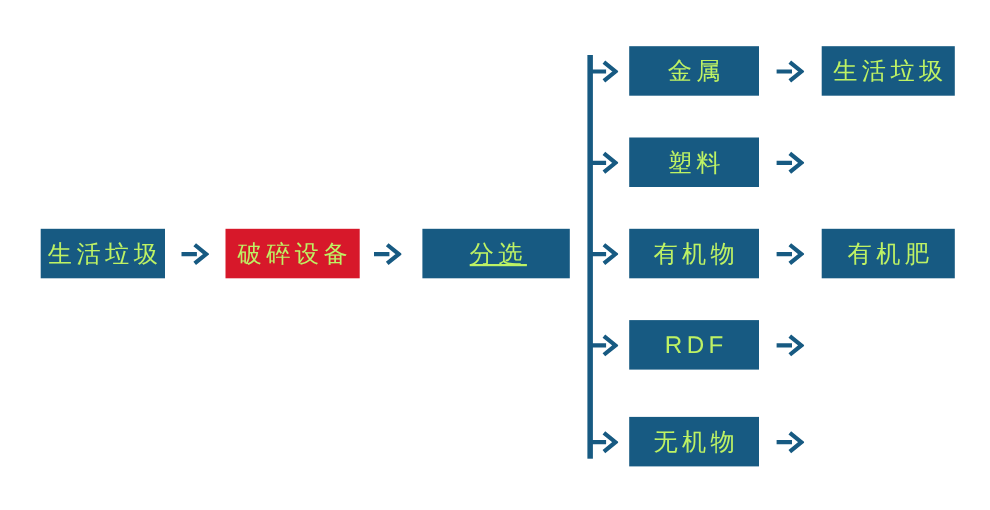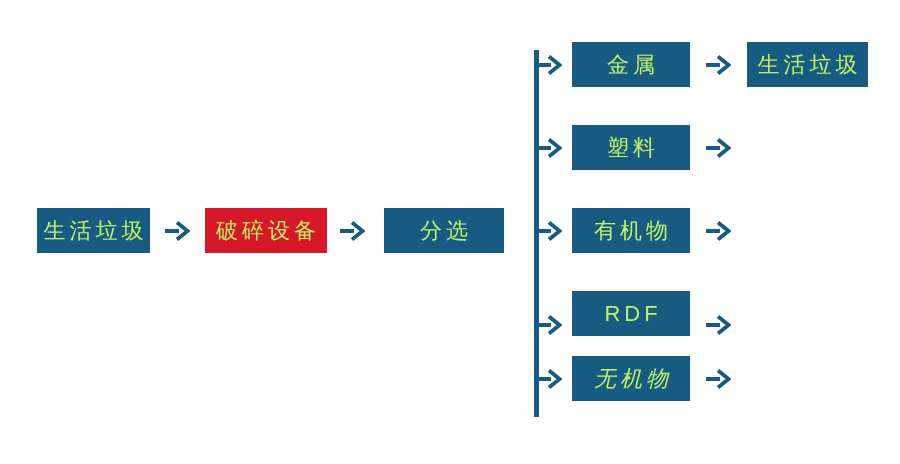--- a/index.html
+++ b/index.html
@@ -33,21 +33,21 @@
   
   .main-chain {
     position: absolute;
     left: 37px;
     top: 208px;
     display: flex;
     align-items: center;
   }
   .main-chain .box-a { width: 113px; }
   .main-chain .box-b { width: 122px; text-align: center; }
-  .main-chain .box-c { width: 120px; }
+  .main-chain .box-c { width: 134px; text-decoration: underline; }
   .arrow-svg { display: block; flex: 0 0 auto; }
   .main-arrow-1 { margin-left: 14px; margin-right: 15px; }
   .main-arrow-2 { margin-left: 12px; margin-right: 19px; }
 
   
   .spine {
     position: absolute;
     left: 534px;
     top: 50px;
     width: 5px;
@@ -63,22 +63,22 @@
     display: flex;
     align-items: center;
   }
   .branch-row .connector { margin-right: 10px; }
   .branch-row .source-box { width: 118px; }
   .branch-row .mid-arrow { margin-left: 15px; margin-right: 16px; }
   .branch-row .result-box { width: 121px; }
   .row-0 { top: 42px; }
   .row-1 { top: 125px; justify-content: center; }
   .row-2 { top: 208px; }
-  .row-3 { top: 291px; align-items: flex-end; }
-  .row-4 { top: 356px; font-style: italic; }
+  .row-3 { top: 291px; }
+  .row-4 { top: 379px; }
 </style>
 </head>
 <body>
 
 <div class="canvas">
 
   <div class="main-chain">
     <div class="node blue box-a">生活垃圾</div>
     <svg class="arrow-svg main-arrow-1" width="26" height="22" viewBox="0 0 26 22">
       <path d="M1 11 H15 M13 2.5 L23.5 11 L13 19.5" fill="none" stroke="#175a82" stroke-width="3.8"></path>
@@ -114,20 +114,21 @@
   </div>
 
   <div class="branch-row row-2">
     <svg class="arrow-svg connector" width="26" height="22" viewBox="0 0 26 22">
       <path d="M0 11 H15 M13 2.5 L23.5 11 L13 19.5" fill="none" stroke="#175a82" stroke-width="3.8"></path>
     </svg>
     <div class="node blue source-box">有机物</div>
     <svg class="arrow-svg mid-arrow" width="26" height="22" viewBox="0 0 26 22">
       <path d="M1 11 H15 M13 2.5 L23.5 11 L13 19.5" fill="none" stroke="#175a82" stroke-width="3.8"></path>
     </svg>
+    <div class="node blue result-box">有机肥</div>
   </div>
 
   <div class="branch-row row-3">
     <svg class="arrow-svg connector" width="26" height="22" viewBox="0 0 26 22">
       <path d="M0 11 H15 M13 2.5 L23.5 11 L13 19.5" fill="none" stroke="#175a82" stroke-width="3.8"></path>
     </svg>
     <div class="node blue source-box">RDF</div>
     <svg class="arrow-svg mid-arrow" width="26" height="22" viewBox="0 0 26 22">
       <path d="M1 11 H15 M13 2.5 L23.5 11 L13 19.5" fill="none" stroke="#175a82" stroke-width="3.8"></path>
     </svg>

